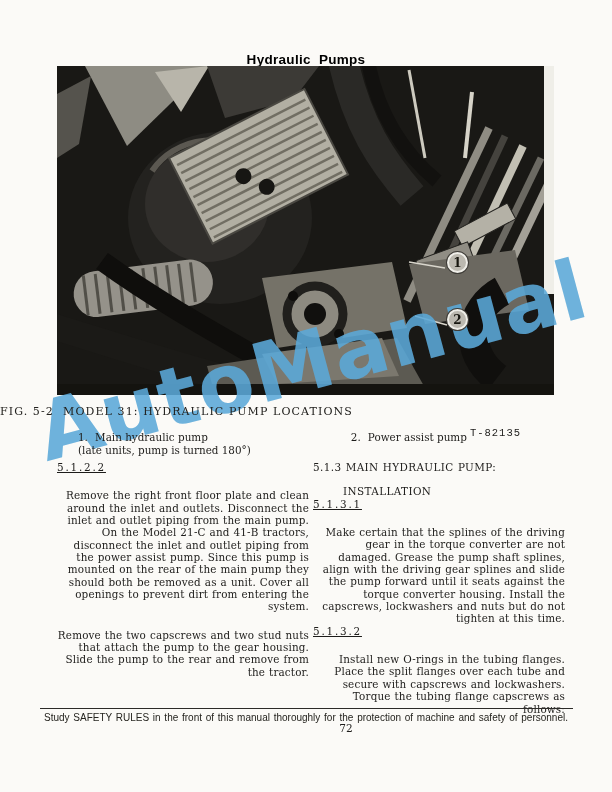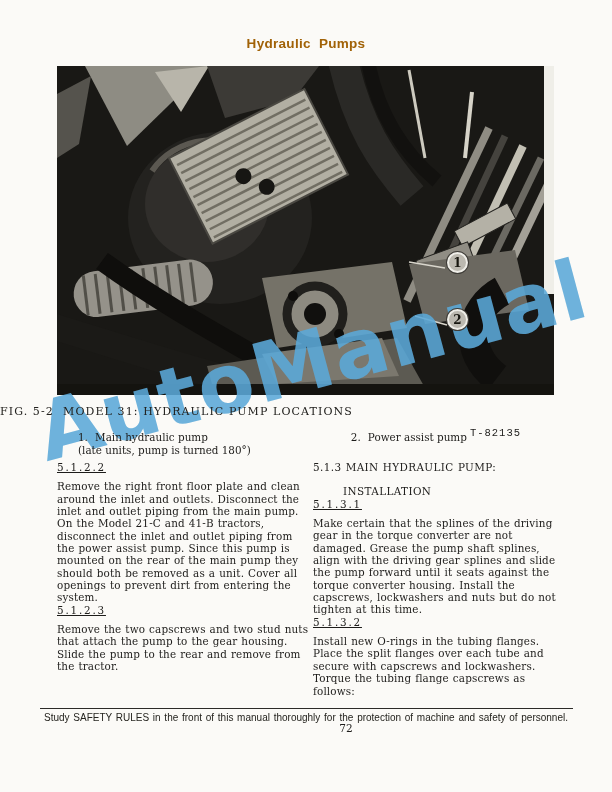--- a/index.html
+++ b/index.html
@@ -2,23 +2,23 @@
 <html><head>
 <meta charset="utf-8">
 <style>
   html,body { margin:0; padding:0; }
   .page {
     position:relative; width:612px; height:792px;
     background:#fbfaf7; overflow:hidden;
     font-family:"DejaVu Serif", serif; color:#1d1c1a;
   }
   .page-title {
-    position:absolute; top:36px; left:0; width:612px; text-align:center;
+    position:absolute; top:52px; left:0; width:612px; text-align:center;
     font-family:"Liberation Sans", sans-serif; font-weight:bold;
-    font-size:13.5px; letter-spacing:0.3px; word-spacing:4px; color:#a16207;
+    font-size:13.5px; letter-spacing:0.3px; word-spacing:4px; color:#000000;
   }
   .photo {
     position:absolute; left:57px; top:66px; width:497px; height:329px;
     background:#191815; z-index:1;
   }
   .photo svg { display:block; }
   .callout {
     position:absolute; width:21px; height:21px; border-radius:50%;
     background:#bcb9b0; border:2px solid #efeee8;
     box-shadow:0 0 0 1px #3e3c37;
@@ -51,21 +51,21 @@
   .lnum { width:17px; flex:0 0 17px; }
   .legend-note { margin-top:1px; }
   .col {
     position:absolute; top:461px; width:252px; z-index:4;
     font-size:10.4px; line-height:12.35px; letter-spacing:0.15px; word-spacing:0.5px;
   }
   .col-left { left:57px; }
   .col-right { left:313px; }
   .sec-num { letter-spacing:1.8px;text-decoration:underline; }
   .sec-gap { }
-  .sec-body { margin-top:7px; }
+  .sec-body { margin-top:16px;text-align:right; }
   .col-heading { letter-spacing:0.4px; }
   .col-heading .indent { padding-left:30px;margin-top:12px; }
   .footer-rule {
     position:absolute; left:40px; top:708px; width:533px; z-index:4;
     border-top:1.6px solid #2c2b28;
   }
   .footer-note {
     position:absolute; left:44px; top:712px; width:524px; z-index:4;
     font-family:"Liberation Sans", sans-serif; font-size:10px; color:#25241f;
     text-align:justify; text-align-last:justify;
@@ -188,21 +188,20 @@
         <span class="lnum">2.</span>
         <span>Power assist pump</span>
       </div>
     </div>
     <div class="legend-note">(late units, pump is turned 180°)</div>
   </div>
 
   <div class="col col-left">
     <div class="sec-num">5.1.2.2</div>
     <div class="sec-body">Remove the right front floor plate and clean around the inlet and outlets. Disconnect the inlet and outlet piping from the main pump. On the Model 21-C and 41-B tractors, disconnect the inlet and outlet piping from the power assist pump. Since this pump is mounted on the rear of the main pump they should both be removed as a unit. Cover all openings to prevent dirt from entering the system.</div>
-    <div class="sec-num sec-gap">5.1.2.3</div>
     <div class="sec-body">Remove the two capscrews and two stud nuts that attach the pump to the gear housing. Slide the pump to the rear and remove from the tractor.</div>
   </div>
 
   <div class="col col-right">
     <div class="col-heading">
       <div>5.1.3 MAIN HYDRAULIC PUMP:</div>
       <div class="indent">INSTALLATION</div>
     </div>
     <div class="sec-num sec-gap">5.1.3.1</div>
     <div class="sec-body">Make certain that the splines of the driving gear in the torque converter are not damaged. Grease the pump shaft splines, align with the driving gear splines and slide the pump forward until it seats against the torque converter housing. Install the capscrews, lockwashers and nuts but do not tighten at this time.</div>

